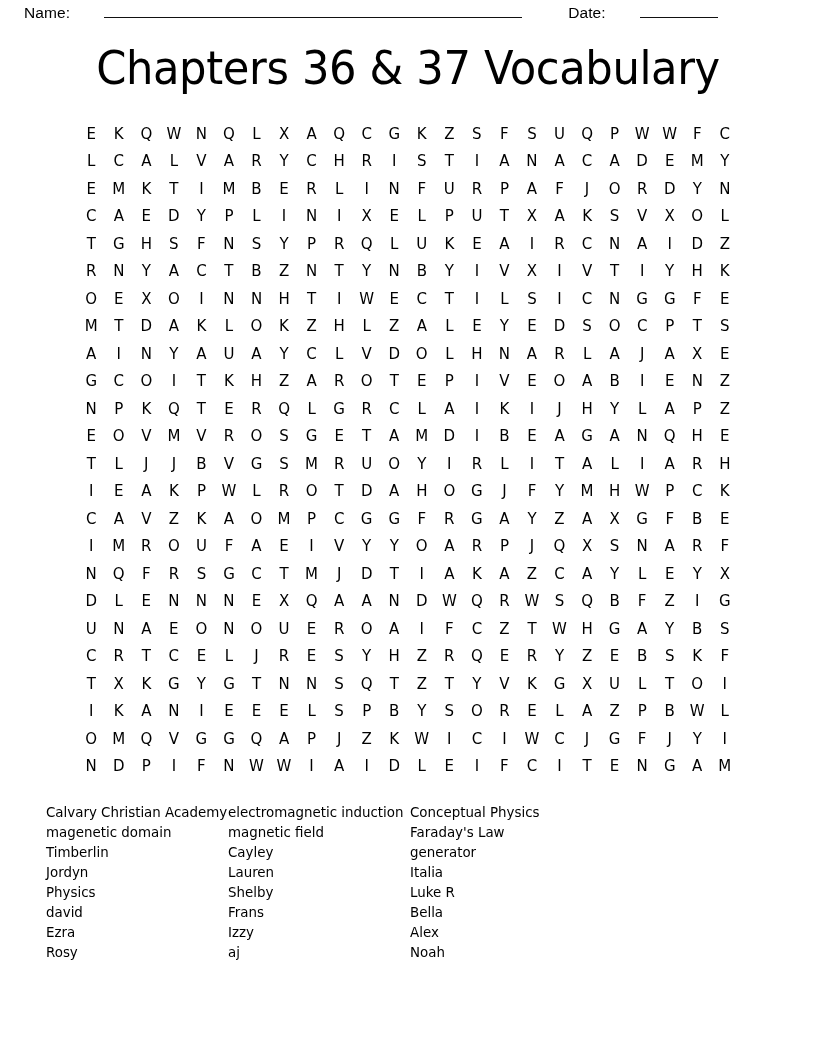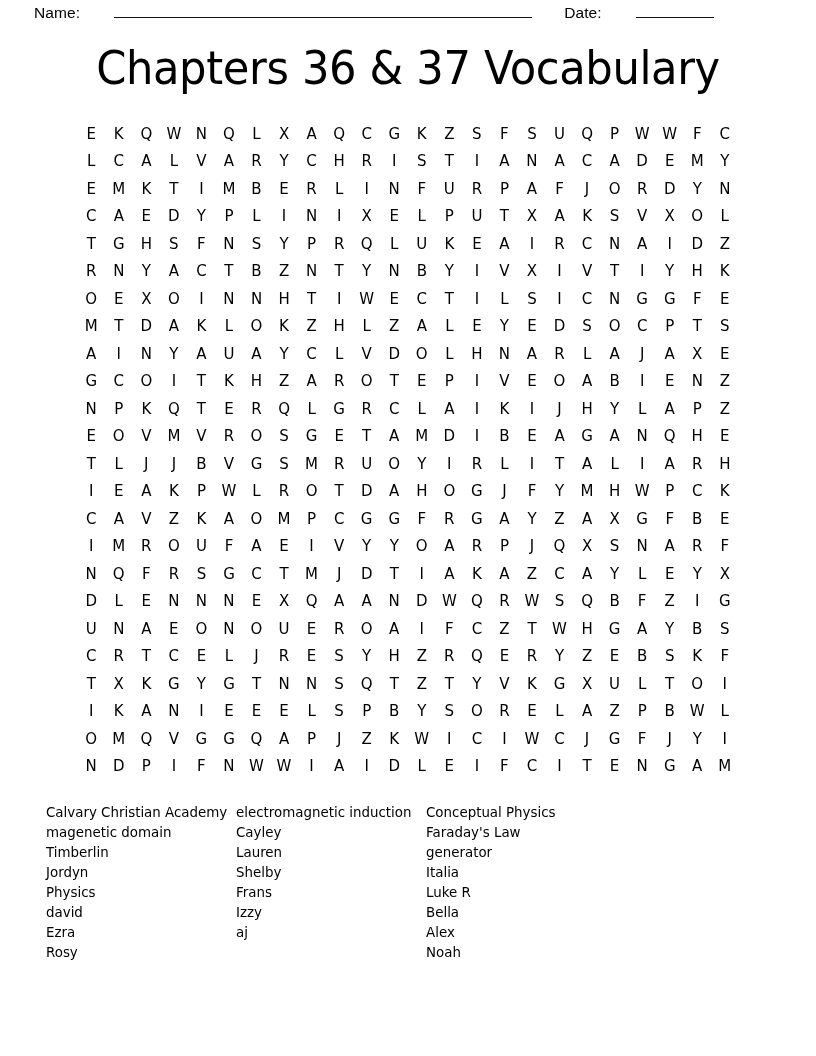--- a/index.html
+++ b/index.html
@@ -13,39 +13,39 @@
     font-family: "Liberation Sans", sans-serif;
     color: #000000;
     position: relative;
     overflow: hidden;
   }
 
   
   .header-line {
     display: flex;
     align-items: baseline;
-    padding: 4px 34px 0 34px;
+    padding: 4px 34px 0 24px;
     font-size: 15.5px;
     font-family: "Liberation Sans", sans-serif;
     white-space: nowrap;
     gap: 30px;
   }
   .hdr-label {
     font-size: 15.5px;
     letter-spacing: 0.1px;
   }
   .rule {
     display: inline-block;
     border-bottom: 1px solid #111;
     height: 11px;
     margin: 0 2px 0 4px;
   }
   .rule-name { width: 418px; }
   .rule-date { width: 78px; }
-  .hdr-date-label { }
+  .hdr-date-label { margin-left: 14px; }
 
   
   .title {
     text-align: center;
     font-family: "DejaVu Sans", sans-serif;
     font-size: 46px;
     font-weight: 400;
     letter-spacing: -0.4px;
     margin: 20px 0 0 0;
     padding: 0;
@@ -72,21 +72,21 @@
     color: #000;
     user-select: none;
   }
 
   
   .wordlist {
     margin: 22px 4px 0 0;
     padding: 0 64px 0 46px;
     display: grid;
     grid-template-columns: 182px 182px 172px auto;
-    column-gap: 8px;
+    column-gap: 0;
   }
   .wl-col {
     display: flex;
     flex-direction: column;
   }
   .wl-item {
     font-family: "DejaVu Sans", sans-serif;
     font-size: 13.4px;
     line-height: 20px;
     color: #000;
@@ -692,20 +692,21 @@
       <div class="wl-item">magenetic domain</div>
       <div class="wl-item">Timberlin</div>
       <div class="wl-item">Jordyn</div>
       <div class="wl-item">Physics</div>
       <div class="wl-item">david</div>
       <div class="wl-item">Ezra</div>
       <div class="wl-item">Rosy</div>
     </div>
     <div class="wl-col">
       <div class="wl-item">electromagnetic induction</div>
+      <div class="wl-item">magnetic field</div>
       <div class="wl-item">Cayley</div>
       <div class="wl-item">Lauren</div>
       <div class="wl-item">Shelby</div>
       <div class="wl-item">Frans</div>
       <div class="wl-item">Izzy</div>
       <div class="wl-item">aj</div>
     </div>
     <div class="wl-col">
       <div class="wl-item">Conceptual Physics</div>
       <div class="wl-item">Faraday's Law</div>

